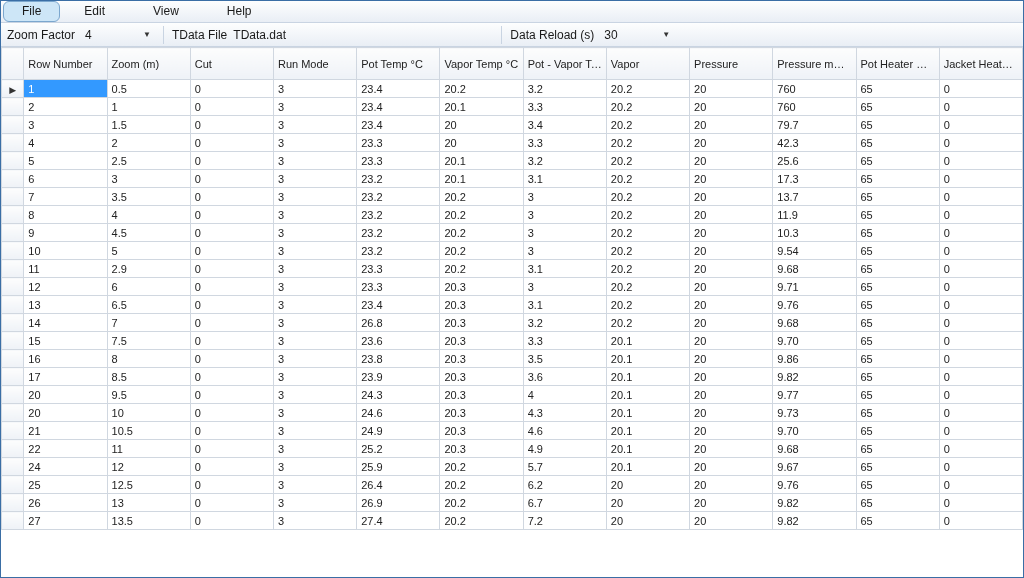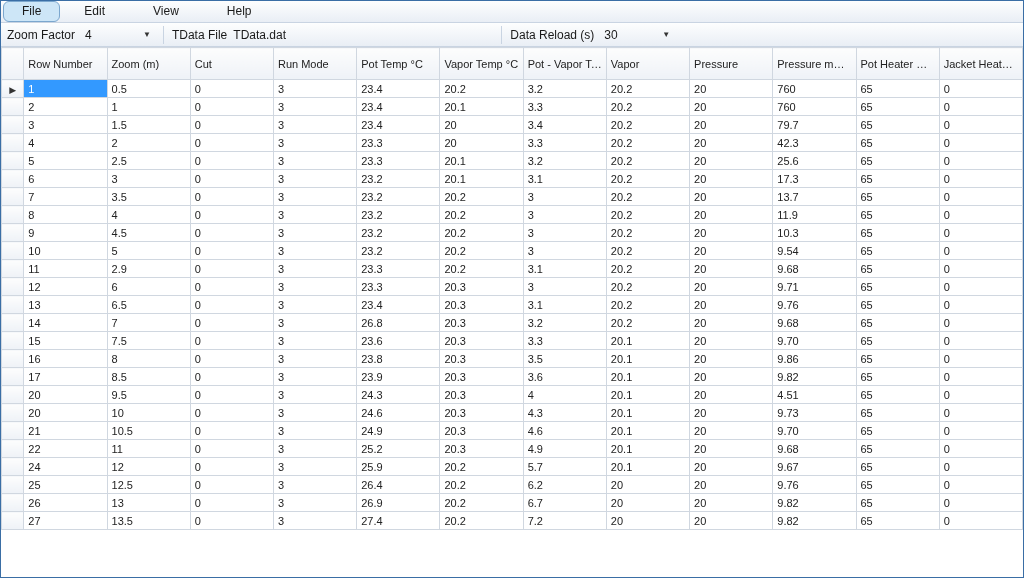--- a/index.html
+++ b/index.html
@@ -355,21 +355,21 @@
             <td class="rowhdr-col"></td>
             <td>20</td>
             <td>9.5</td>
             <td>0</td>
             <td>3</td>
             <td>24.3</td>
             <td>20.3</td>
             <td>4</td>
             <td>20.1</td>
             <td>20</td>
-            <td>4.51</td>
+            <td>9.77</td>
             <td>65</td>
             <td>0</td>
           </tr>
           <tr>
             <td class="rowhdr-col"></td>
             <td>20</td>
             <td>10</td>
             <td>0</td>
             <td>3</td>
             <td>24.6</td>

